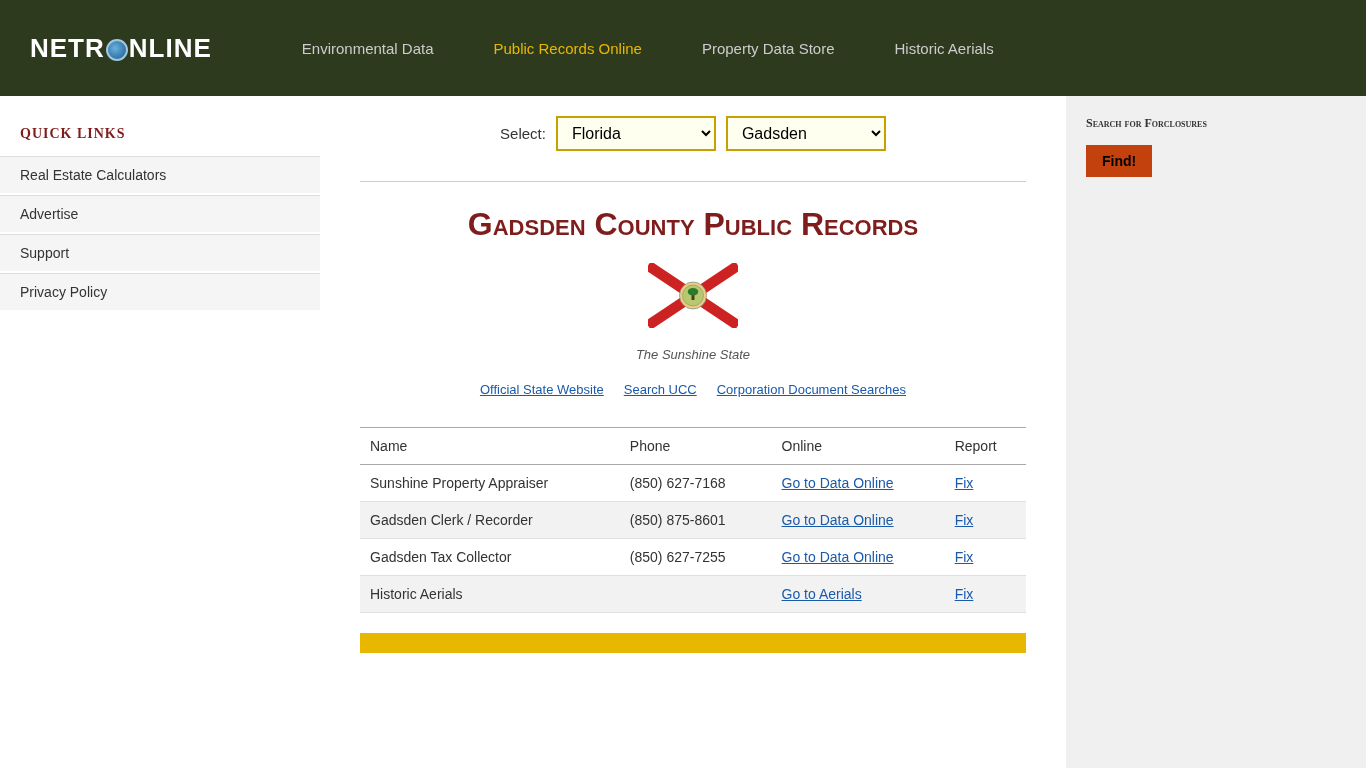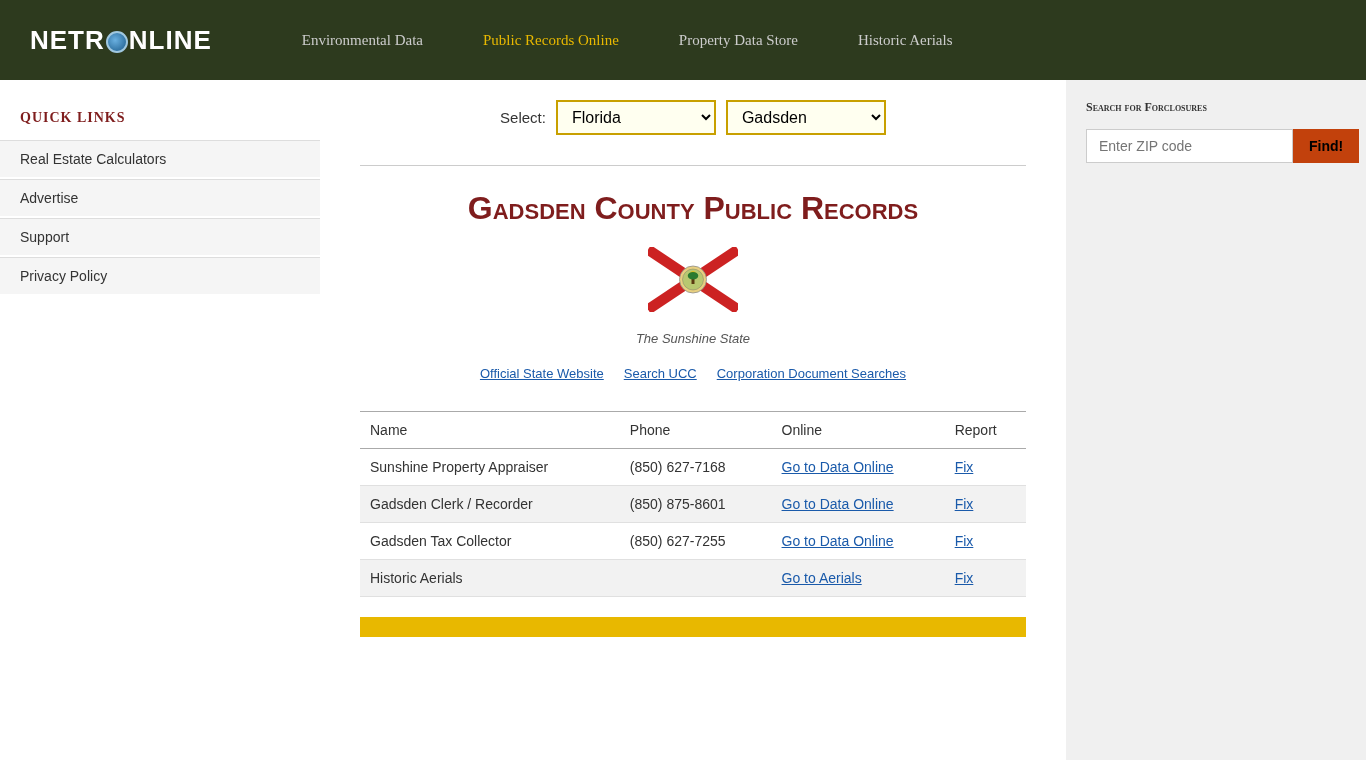--- a/index.html
+++ b/index.html
@@ -4,21 +4,21 @@
   <style>
     * { box-sizing: border-box; margin: 0; padding: 0; }
     body { font-family: Arial, sans-serif; font-size: 14px; color: #333; background: #fff; }
 
     
     #header {
       background-color: #2d3a1e;
       display: flex;
       align-items: center;
       padding: 0 30px;
-      height: 80px;
+      height: 96px;
     }
     #logo-area {
       display: flex;
       align-items: center;
       margin-right: 60px;
     }
     #logo-text {
       color: #fff;
       font-size: 26px;
       font-weight: bold;
@@ -32,21 +32,20 @@
       border-radius: 50%;
       background: radial-gradient(circle at 40% 40%, #6ab0e0, #1a5a8a);
       border: 2px solid #a0c8e0;
       vertical-align: middle;
       margin: 0 1px;
     }
     #nav {
       display: flex;
       gap: 0;
       align-items: center;
-      font-family: Liberation Serif, serif;
     }
     .nav-item {
       color: #ccc;
       text-decoration: none;
       padding: 0 30px;
       font-size: 15px;
       cursor: pointer;
       height: 88px;
       display: flex;
       align-items: center;
@@ -341,18 +340,17 @@
       </table>
 
       <div id="yellow-bar"></div>
 
     </div>
   </div>
 
   <div id="right-sidebar">
     <div id="foreclosure-title">Search for Forclosures</div>
     <div id="foreclosure-form">
-      <input type="text" id="zip-input" placeholder="Enter ZIP code" style="">
       <button id="find-btn">Find!</button>
     </div>
   </div>
 
 </div>
 
 </body></html>

